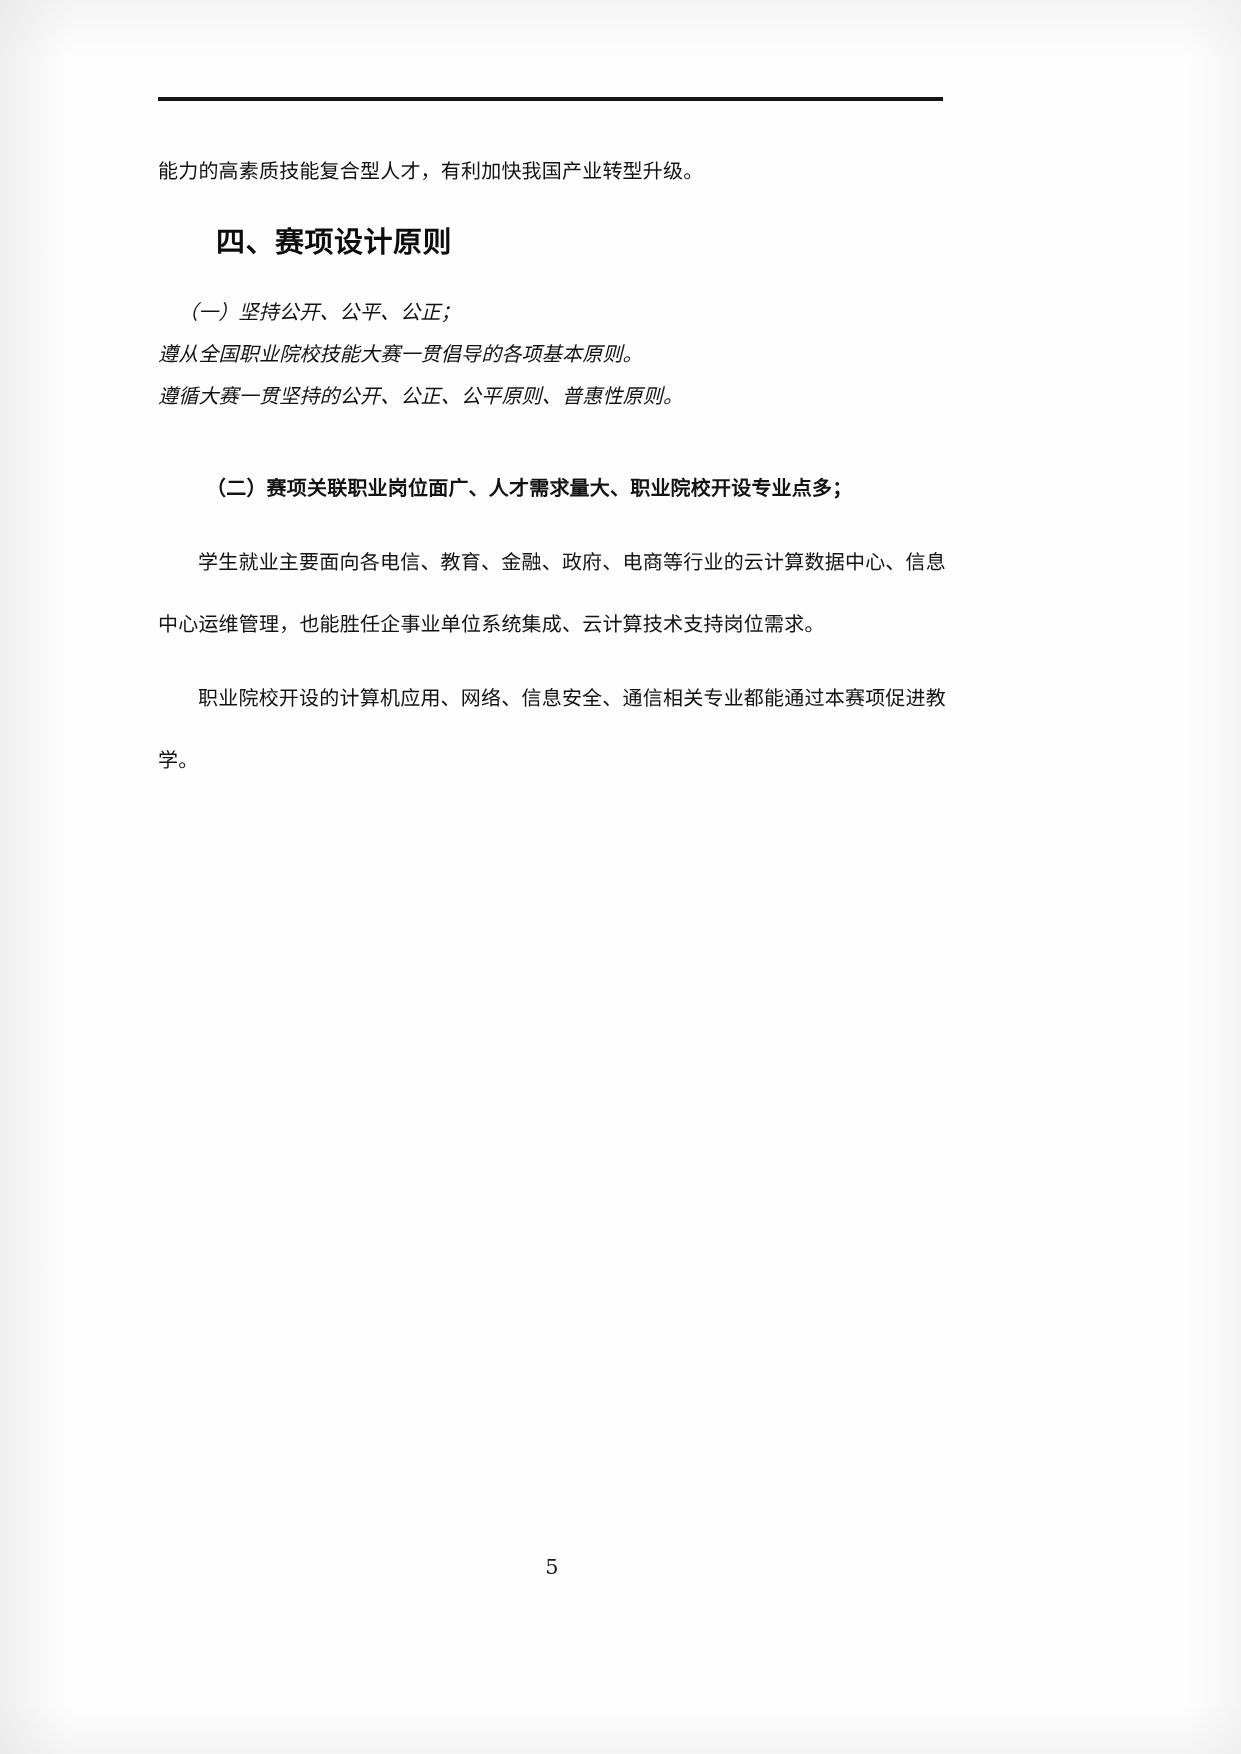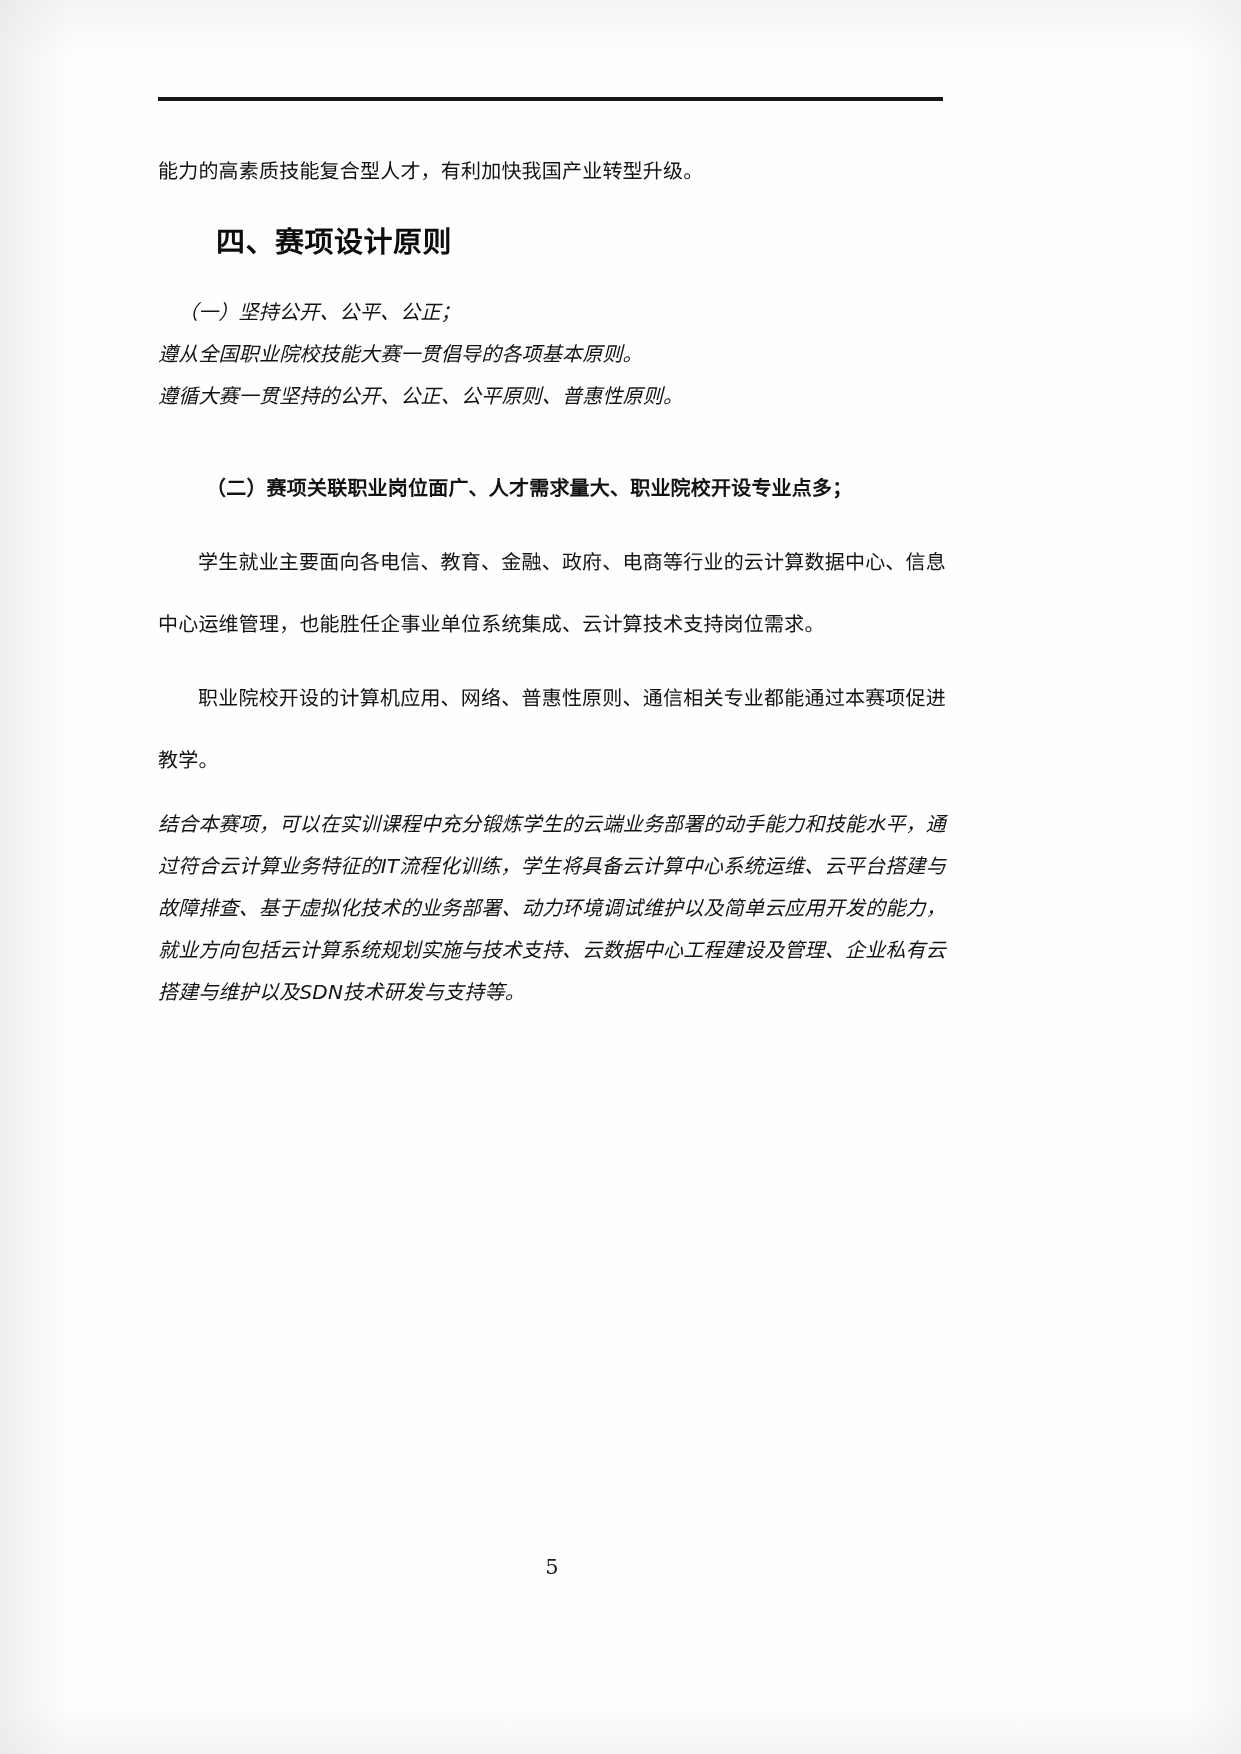--- a/index.html
+++ b/index.html
@@ -135,26 +135,25 @@
       <div class="spacer-18"></div>
 
       <p class="para loose indent25">（二）赛项关联职业岗位面广、人才需求量大、职业院校开设专业点多；</p>
 
       <div class="spacer-12"></div>
 
       <p class="para loose indent2">学生就业主要面向各电信、教育、金融、政府、电商等行业的云计算数据中心、信息中心运维管理，也能胜任企事业单位系统集成、云计算技术支持岗位需求。</p>
 
       <div class="spacer-12"></div>
 
-      <p class="para loose indent2">职业院校开设的计算机应用、网络、普惠性原则、通信相关专业都能通过本赛项促进教学。</p>
+      <p class="para loose indent2">职业院校开设的计算机应用、网络、信息安全、通信相关专业都能通过本赛项促进教学。</p>
 
       <div class="spacer-12"></div>
 
 
-      <p class="para tight indent0">结合本赛项，可以在实训课程中充分锻炼学生的云端业务部署的动手能力和技能水平，通过符合云计算业务特征的IT流程化训练，学生将具备云计算中心系统运维、云平台搭建与故障排查、基于虚拟化技术的业务部署、动力环境调试维护以及简单云应用开发的能力，就业方向包括云计算系统规划实施与技术支持、云数据中心工程建设及管理、企业私有云搭建与维护以及SDN技术研发与支持等。</p>
 
       <div class="spacer-22"></div>
 
 
     </div>
 
     <div class="footer">5</div>
   </div>
 </div>
 

